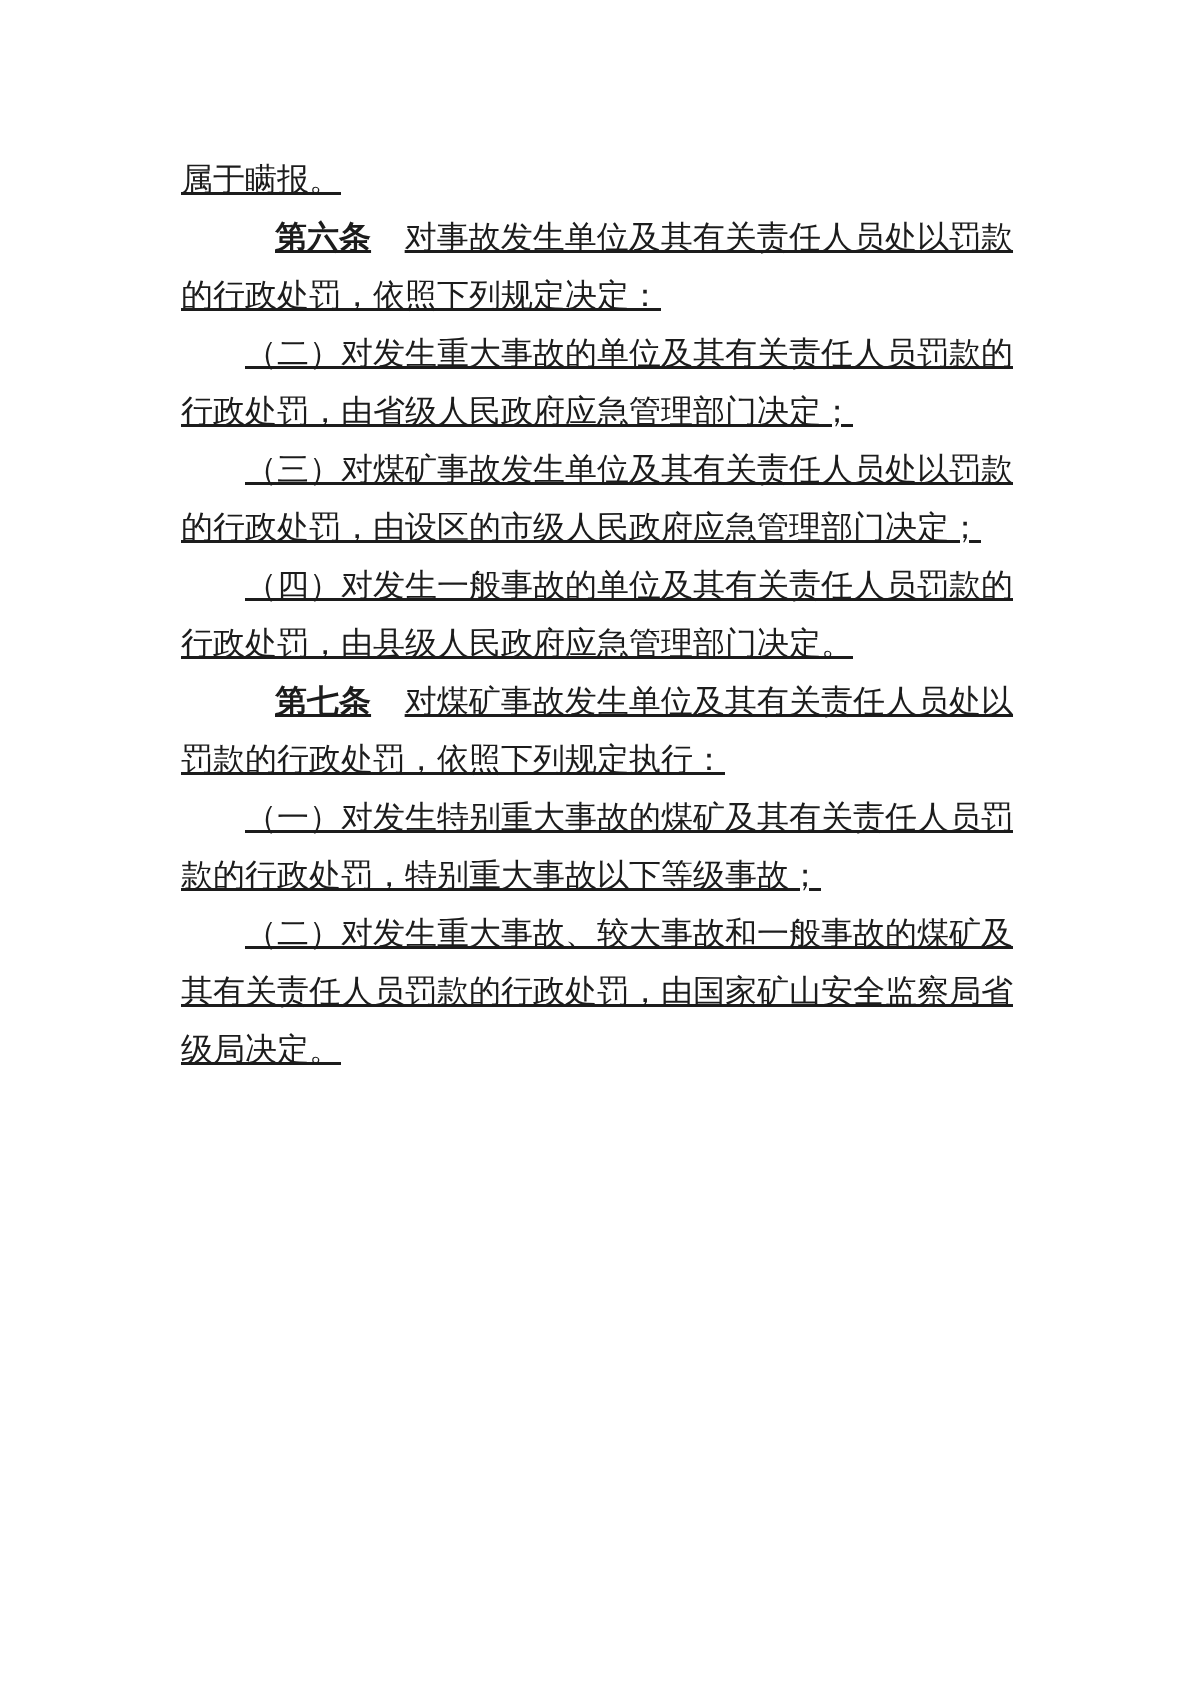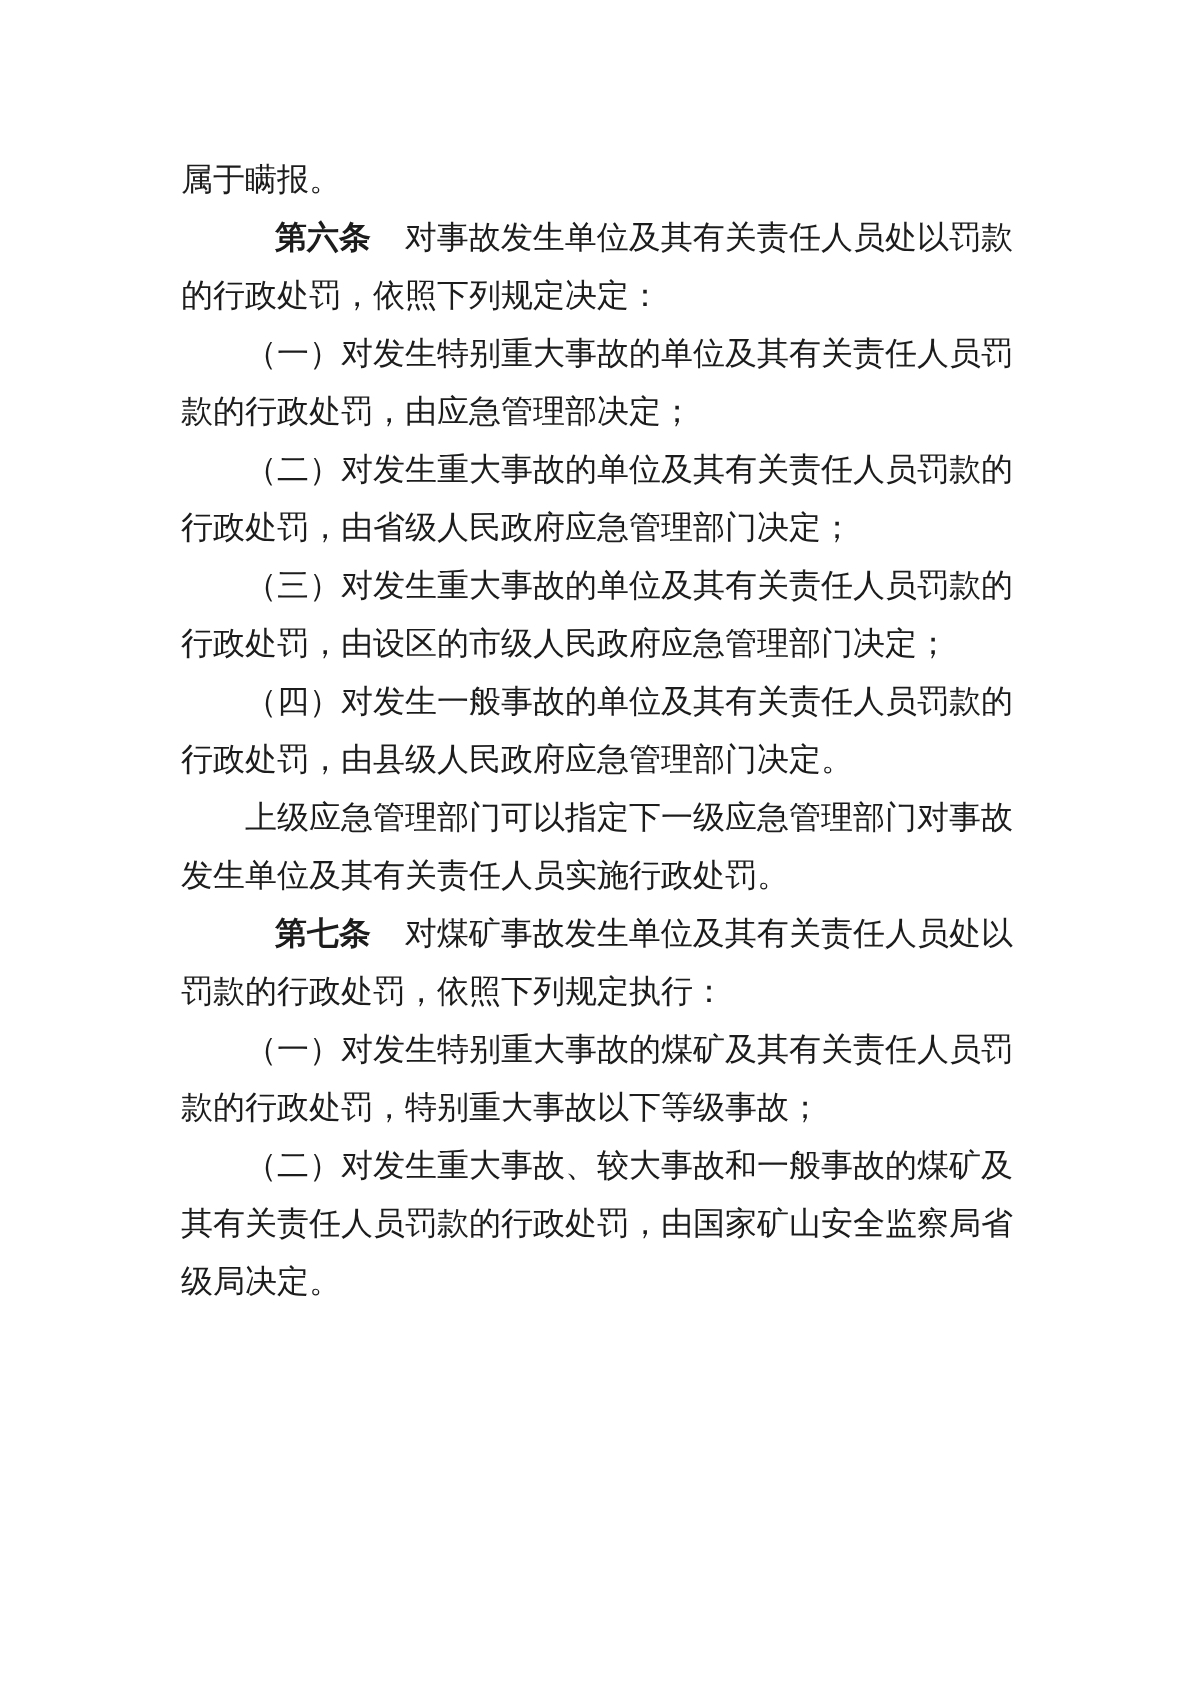--- a/index.html
+++ b/index.html
@@ -19,48 +19,47 @@
     font-size: 32px;
     line-height: 58px;
     color: #1c1c1c;
     text-align: justify;
     line-break: strict;
   }
   .para {
     margin: 0;
     padding: 0;
     text-indent: 2em;
+    text-decoration: underline;
   }
   .para.no-indent { text-indent: 0; }
   .term {
     font-weight: bold;
     font-family: "Liberation Sans", sans-serif;
     margin-right: 1.05em;
     margin-left: 30px;
   }
 </style>
 </head>
 <body>
 
 <div class="page">
   <div class="text-block">
 
     <p class="para no-indent"><span>属于瞒报。</span></p>
 
     <p class="para"><b class="term">第六条</b><span>对事故发生单位及其有关责任人员处以罚款的行政处罚，依照下列规定决定：</span></p>
 
-    <p class="para"><span>（一）对发生特别重大事故的单位及其有关责任人员罚款的行政处罚，由应急管理部决定；</span></p>
 
     <p class="para"><span>（二）对发生重大事故的单位及其有关责任人员罚款的行政处罚，由省级人民政府应急管理部门决定；</span></p>
 
-    <p class="para"><span>（三）对发生重大事故的单位及其有关责任人员罚款的行政处罚，由设区的市级人民政府应急管理部门决定；</span></p>
+    <p class="para"><span>（三）对煤矿事故发生单位及其有关责任人员处以罚款的行政处罚，由设区的市级人民政府应急管理部门决定；</span></p>
 
     <p class="para"><span>（四）对发生一般事故的单位及其有关责任人员罚款的行政处罚，由县级人民政府应急管理部门决定。</span></p>
 
-    <p class="para"><span>上级应急管理部门可以指定下一级应急管理部门对事故发生单位及其有关责任人员实施行政处罚。</span></p>
 
     <p class="para"><b class="term">第七条</b><span>对煤矿事故发生单位及其有关责任人员处以罚款的行政处罚，依照下列规定执行：</span></p>
 
     <p class="para"><span>（一）对发生特别重大事故的煤矿及其有关责任人员罚款的行政处罚，特别重大事故以下等级事故；</span></p>
 
     <p class="para"><span>（二）对发生重大事故、较大事故和一般事故的煤矿及其有关责任人员罚款的行政处罚，由国家矿山安全监察局省级局决定。</span></p>
 
 
 
   </div>

